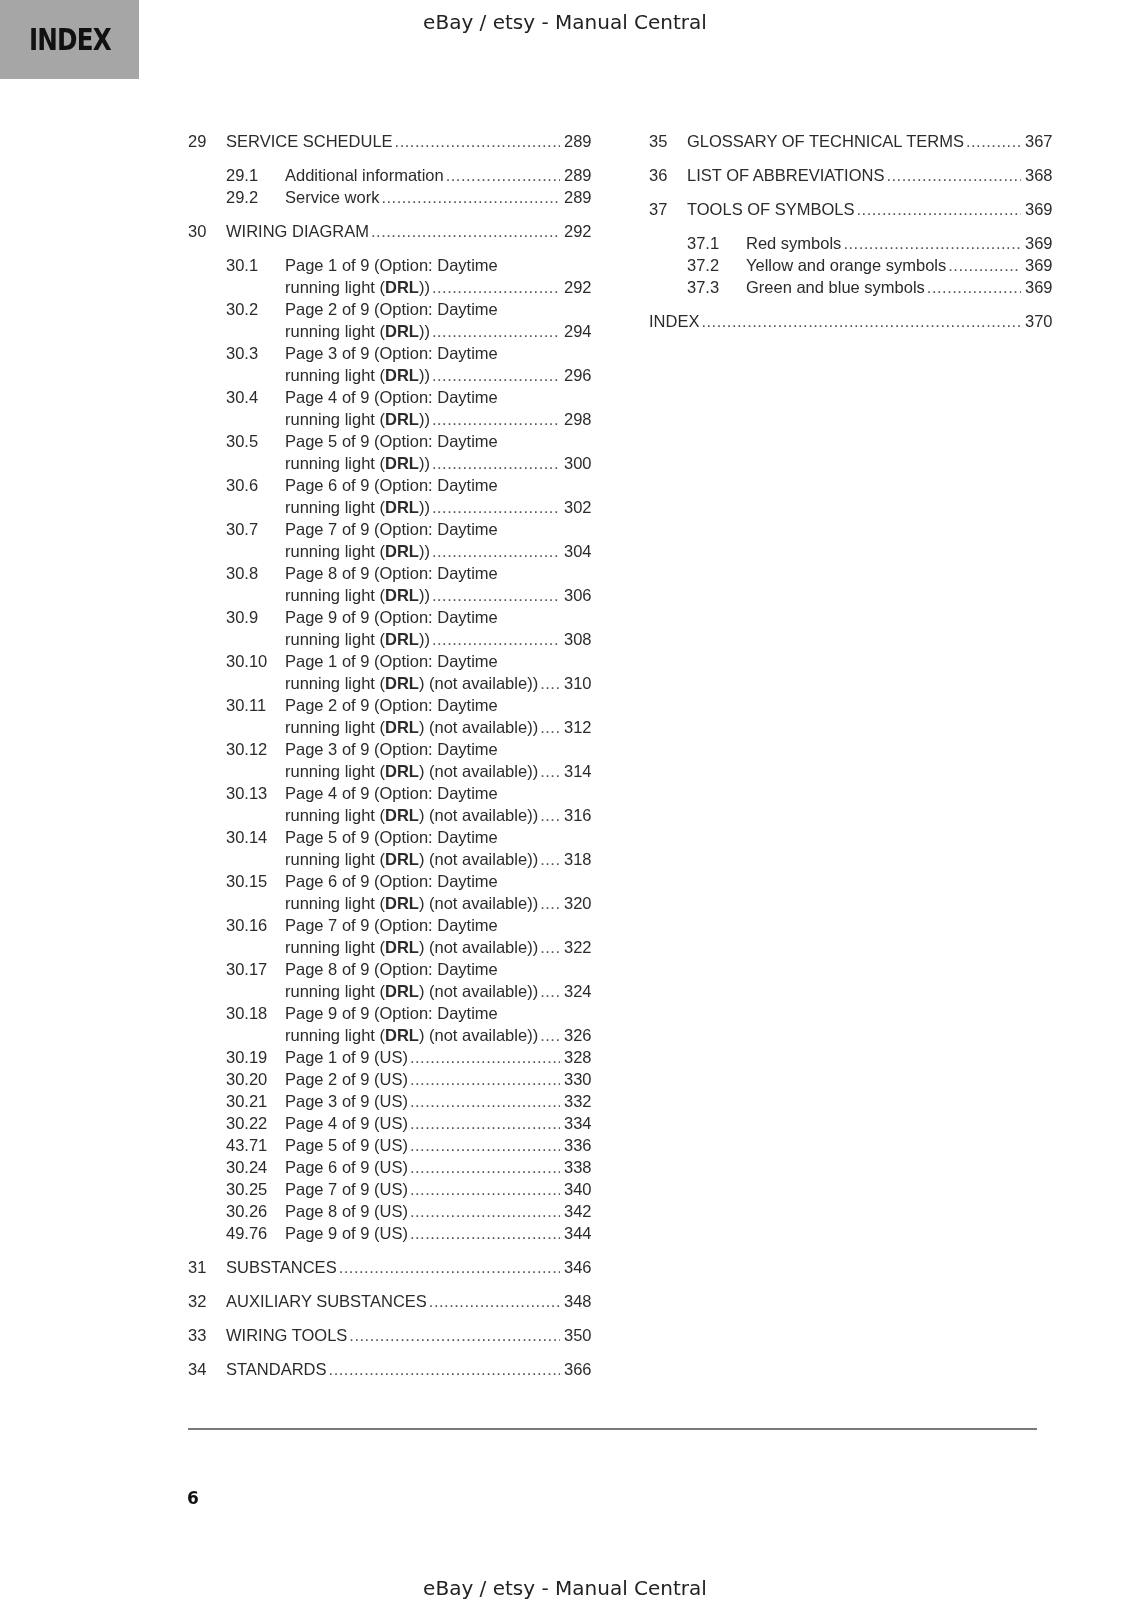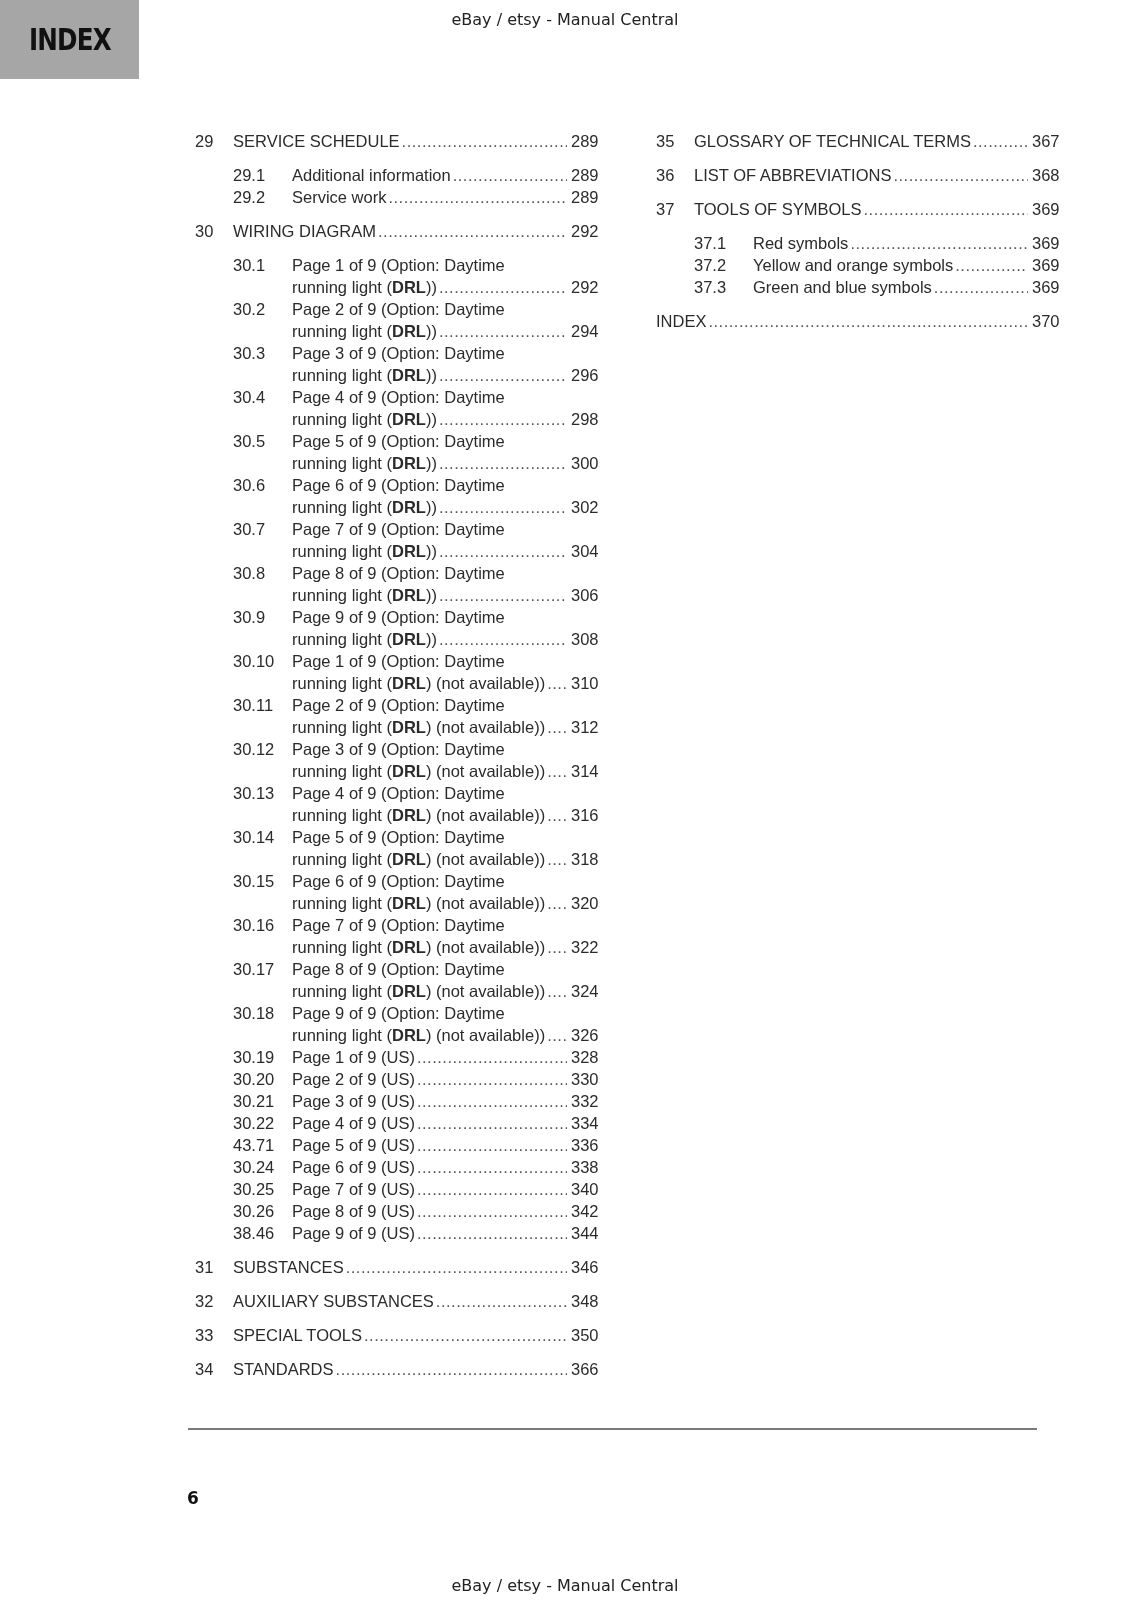--- a/index.html
+++ b/index.html
@@ -3,25 +3,25 @@
 <meta charset="utf-8">
 <style>
   html, body { margin:0; padding:0; background:#ffffff; }
   body { width:1130px; height:1600px; position:relative; overflow:hidden;
          font-family:"Liberation Sans", sans-serif; color:#2b2b2b; }
   .index-tab { position:absolute; left:0; top:0; width:139px; height:79px;
                background:#a6a6a6; display:flex; align-items:center; justify-content:center; }
   .index-tab span { font-family:"DejaVu Sans", sans-serif; font-weight:bold; font-size:30px;
                     color:#111; letter-spacing:-1px; transform:scaleX(0.82); display:inline-block; }
   .watermark { position:absolute; left:0; width:1130px; text-align:center;
-               font-family:"DejaVu Sans", sans-serif; font-size:16px; color:#222;
+               font-family:"DejaVu Sans", sans-serif; font-size:20px; color:#222;
                transform-origin:center; }
   .wm-top { top:10px; }
   .wm-bottom { top:1576px; }
-  .col { position:absolute; top:130px;margin-left:7px; }
+  .col { position:absolute; top:130px; }
   .col-left { left:188px; width:410px; }
   .col-right { left:649px; width:410px; }
   .entry { position:relative; font-size:16.5px; line-height:22px; color:#2b2b2b; }
   .entry.ch { margin-top:12px; margin-bottom:12px; }
   .entry.ch:first-child { margin-top:0; }
   .entry.sub { margin:0; }
   .row { display:flex; align-items:baseline; }
   .num { flex:0 0 auto; }
   .ch .num { width:38px; }
   .sub .num { width:59px; margin-left:38px; }
@@ -454,21 +454,21 @@
           <div class="line">
             <span class="txt">Page 8 of 9 (US)</span>
             <span class="dots"></span>
             <span class="page">342</span>
           </div>
         </div>
       </div>
     </div>
     <div class="entry sub">
       <div class="row">
-        <span class="num">38.46</span>
+        <span class="num">49.76</span>
         <div class="title-wrap">
           <div class="line">
             <span class="txt">Page 9 of 9 (US)</span>
             <span class="dots"></span>
             <span class="page">344</span>
           </div>
         </div>
       </div>
     </div>
     <div class="entry ch">
@@ -493,21 +493,21 @@
             <span class="page">348</span>
           </div>
         </div>
       </div>
     </div>
     <div class="entry ch">
       <div class="row">
         <span class="num">33</span>
         <div class="title-wrap">
           <div class="line">
-            <span class="txt">SPECIAL TOOLS</span>
+            <span class="txt">WIRING TOOLS</span>
             <span class="dots"></span>
             <span class="page">350</span>
           </div>
         </div>
       </div>
     </div>
     <div class="entry ch">
       <div class="row">
         <span class="num">34</span>
         <div class="title-wrap">

